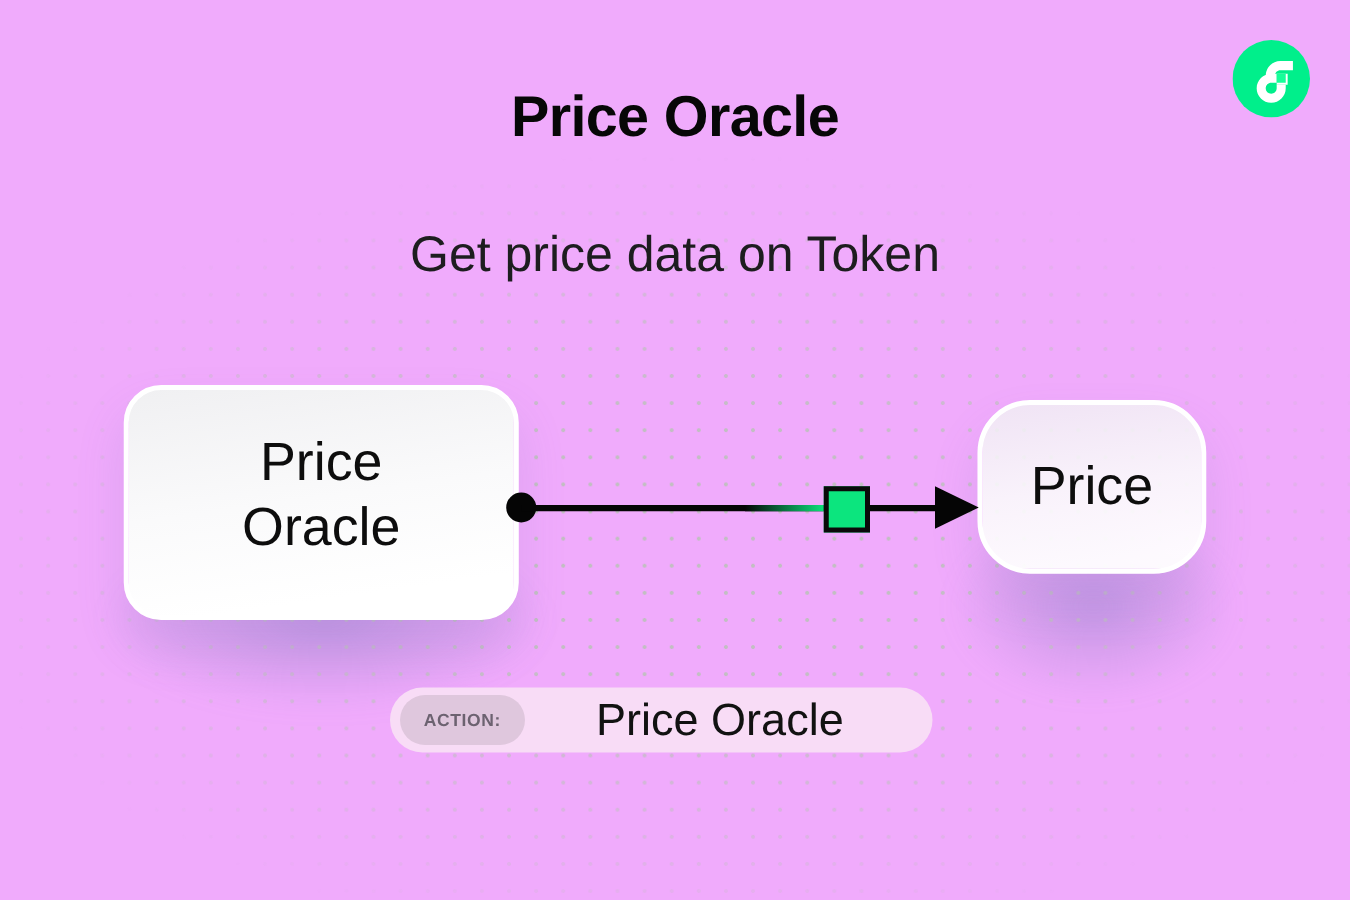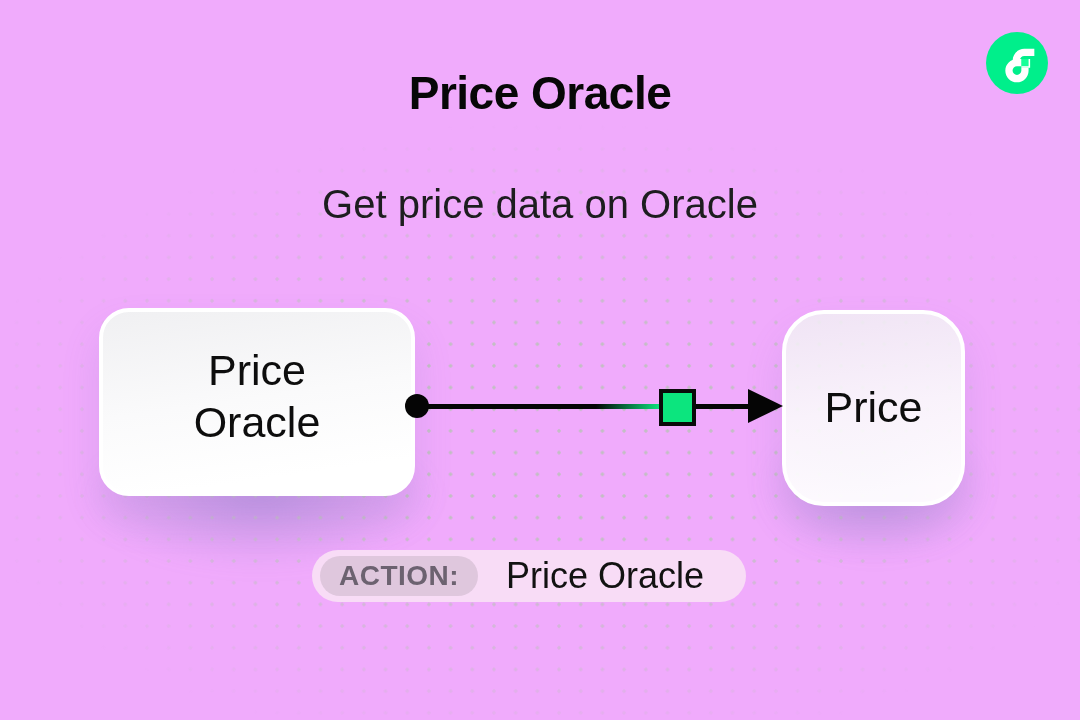--- a/index.html
+++ b/index.html
@@ -90,22 +90,22 @@
     background: linear-gradient(172deg, #f0f0f2 0%, #fafafb 48%, #ffffff 85%);
   }
   .node-left .node-label {
     max-width: 205px;
     text-align: center;
     font-size: 43px;
     line-height: 1.22;
     transform: translateY(-6px);
   }
   .node-right {
-    left: 782px; top: 310px;
-    width: 183px; height: 196px;
+    left: 782px; top: 320px;
+    width: 183px; height: 139px;
     border-radius: 42px;
     background: linear-gradient(172deg, rgba(240,240,243,0.82) 0%, rgba(250,250,251,0.90) 50%, rgba(255,255,255,0.94) 90%);
   }
   .node-right .node-label {
     text-align: center;
     font-size: 43px;
     line-height: 1.2;
   }
 
   
@@ -148,21 +148,21 @@
     z-index: 2;
     padding-left: 8px;
   }
   .action-tag {
     height: 40px;
     border-radius: 20px;
     background: #dfc7dd;
     display: flex;
     align-items: center;
     padding: 0 19px;
-    font-size: 28px;
+    font-size: 14px;
     font-weight: 700;
     letter-spacing: 0.5px;
     color: #6c6270;
   }
   .action-value {
     flex: 1;
     text-align: center;
     font-size: 36px;
     font-weight: 400;
     color: #121212;
@@ -183,21 +183,21 @@
     <svg viewBox="0 0 2500 2500" xmlns="http://www.w3.org/2000/svg">
       <circle cx="1250" cy="1250" r="1250" fill="#00EF8B"></circle>
       <path fill="#FFFFFF" d="M1779.2,1088.8h-354v354h354V1088.8z"></path>
       <path fill="#FFFFFF" d="M1425.2,1557.4c0,97.7-79.2,176.9-176.9,176.9c-97.7,0-176.9-79.2-176.9-176.9 c0-97.7,79.2-176.9,176.9-176.9h176.9v-291.8h-176.9c-258.9,0-468.8,209.9-468.8,468.8s209.9,468.8,468.8,468.8 s468.8-209.9,468.8-468.8v-114.9h-291.9V1557.4z"></path>
       <path fill="#FFFFFF" d="M1543.2,971.8h406V679.9h-406c-258.9,0-468.8,209.9-468.8,468.8v26.9h291.9v-26.9 C1366.3,1051,1445.5,971.8,1543.2,971.8z"></path>
       <path fill="#16FF99" d="M1425.2,1380.5h291.9v-291.8h-291.9V1380.5z"></path>
     </svg>
   </div>
 
   <div class="title">Price Oracle</div>
-  <div class="subtitle">Get price data on Oracle</div>
+  <div class="subtitle">Get price data on Token</div>
 
   <div class="node node-left">
     <span class="node-label">Price Oracle</span>
   </div>
 
   <div class="conn conn-dot"></div>
   <div class="conn conn-line-1"></div>
   <div class="conn conn-line-grad"></div>
   <div class="conn conn-square"></div>
   <div class="conn conn-line-2"></div>

